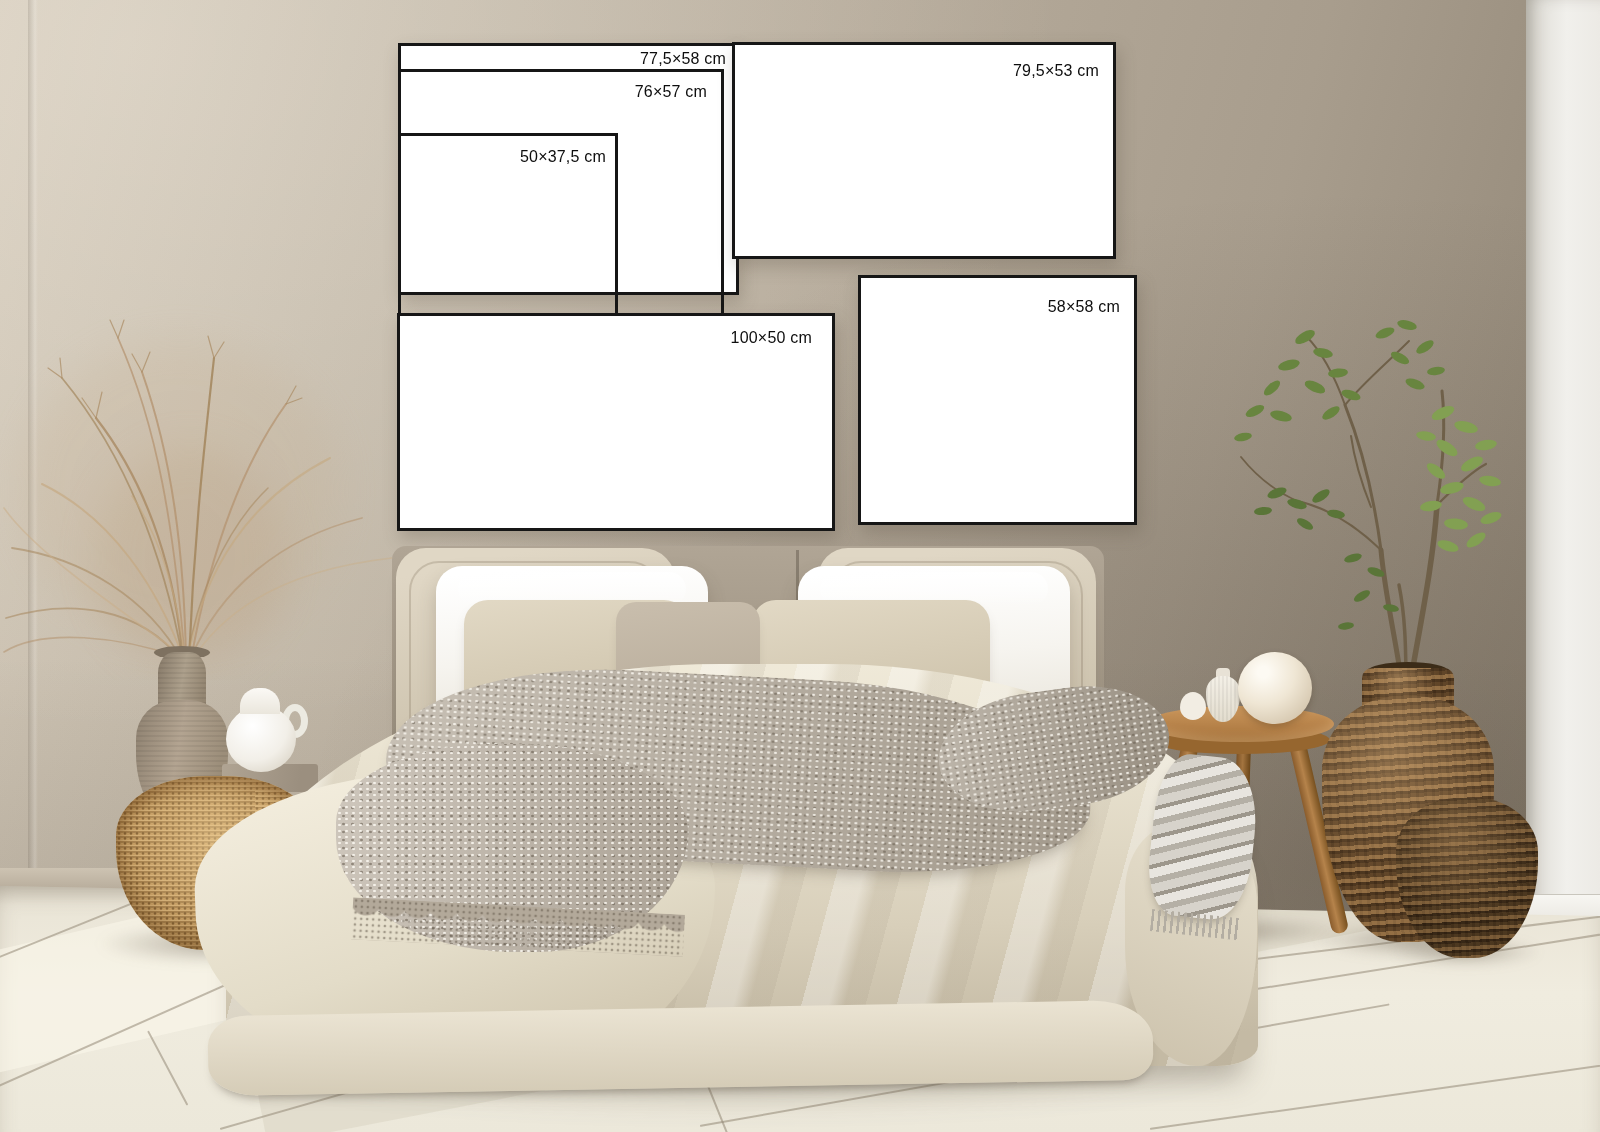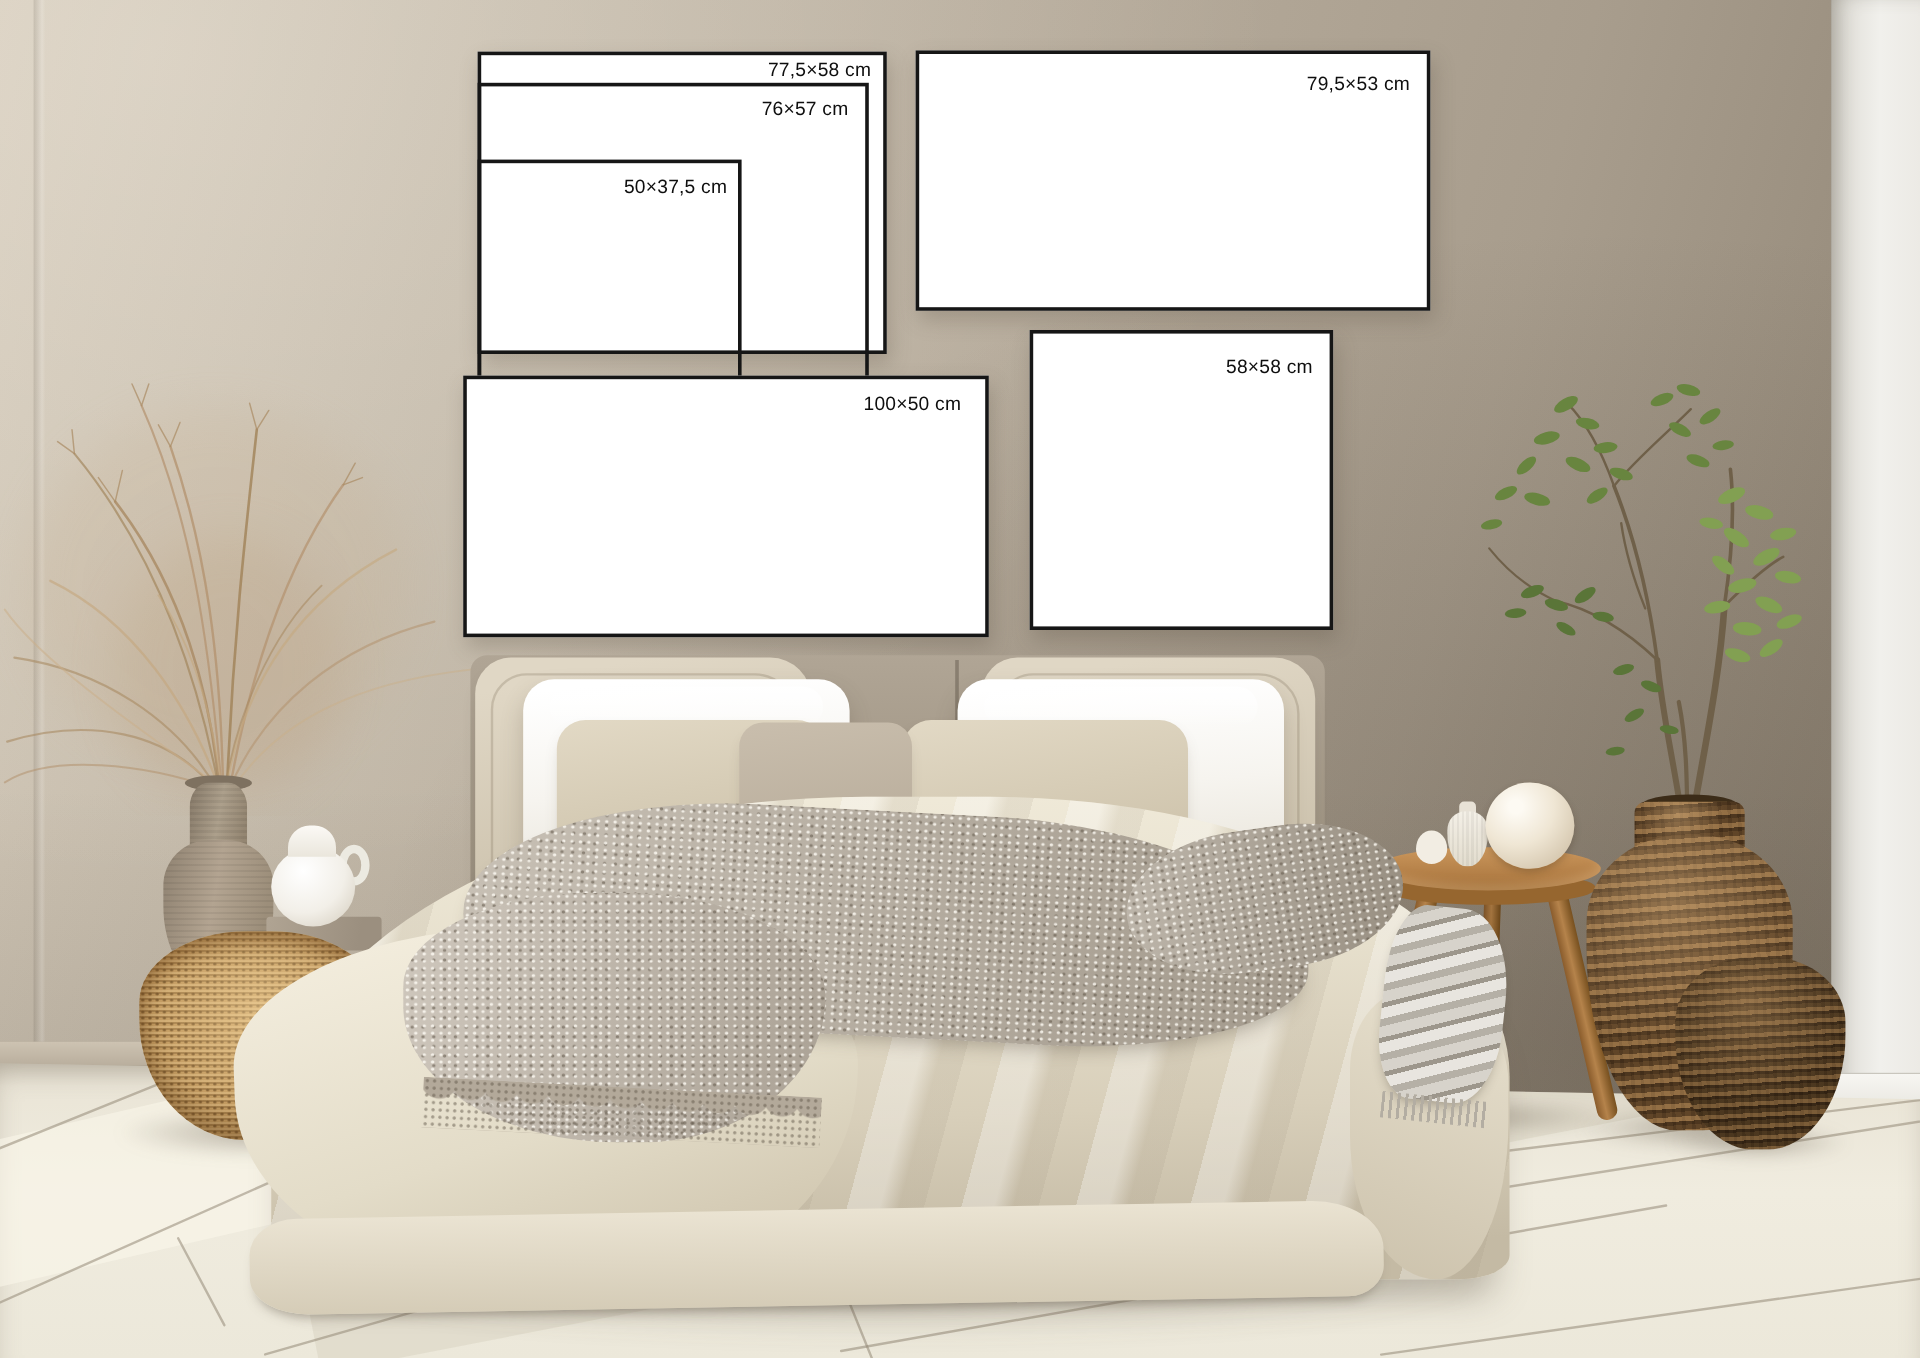--- a/index.html
+++ b/index.html
@@ -55,23 +55,23 @@
   .sh-pot{left:1390px;top:938px;width:152px;height:28px;}
 
   
   .frame{background:var(--frame-fill,#fff);border:3px solid var(--frame-border,#161616);box-sizing:border-box;}
   .frame.shadowed{box-shadow:3px 8px 16px rgba(90,80,66,.28);}
   .frame-label{position:absolute;font-size:16px;line-height:25px;letter-spacing:.2px;
     color:var(--label-text,#0e0e0e);white-space:nowrap;}
   .f77{left:398px;top:43px;width:341px;height:252px;}
   .f76{left:398px;top:69px;width:326px;height:270px;background:transparent;}
   .f50{left:398px;top:133px;width:220px;height:188px;background:transparent;}
-  .f79{left:763px;top:42px;width:429px;height:217px;}
-  .f58{left:858px;top:275px;width:253px;height:250px;}
-  .f100{left:386px;top:313px;width:438px;height:218px;}
+  .f79{left:732px;top:42px;width:384px;height:217px;}
+  .f58{left:858px;top:275px;width:279px;height:250px;}
+  .f100{left:397px;top:313px;width:438px;height:218px;}
   .l77{right:10px;top:0px;}
   .l76{right:14px;top:7px;}
   .l50{right:9px;top:8px;}
   .l79{right:14px;top:13px;}
   .l58{right:14px;top:16px;}
   .l100{right:20px;top:9px;}
 
   
   .vase-body{left:136px;top:700px;width:92px;height:120px;
     border-radius:42% 42% 42% 42%/32% 32% 55% 55%;

